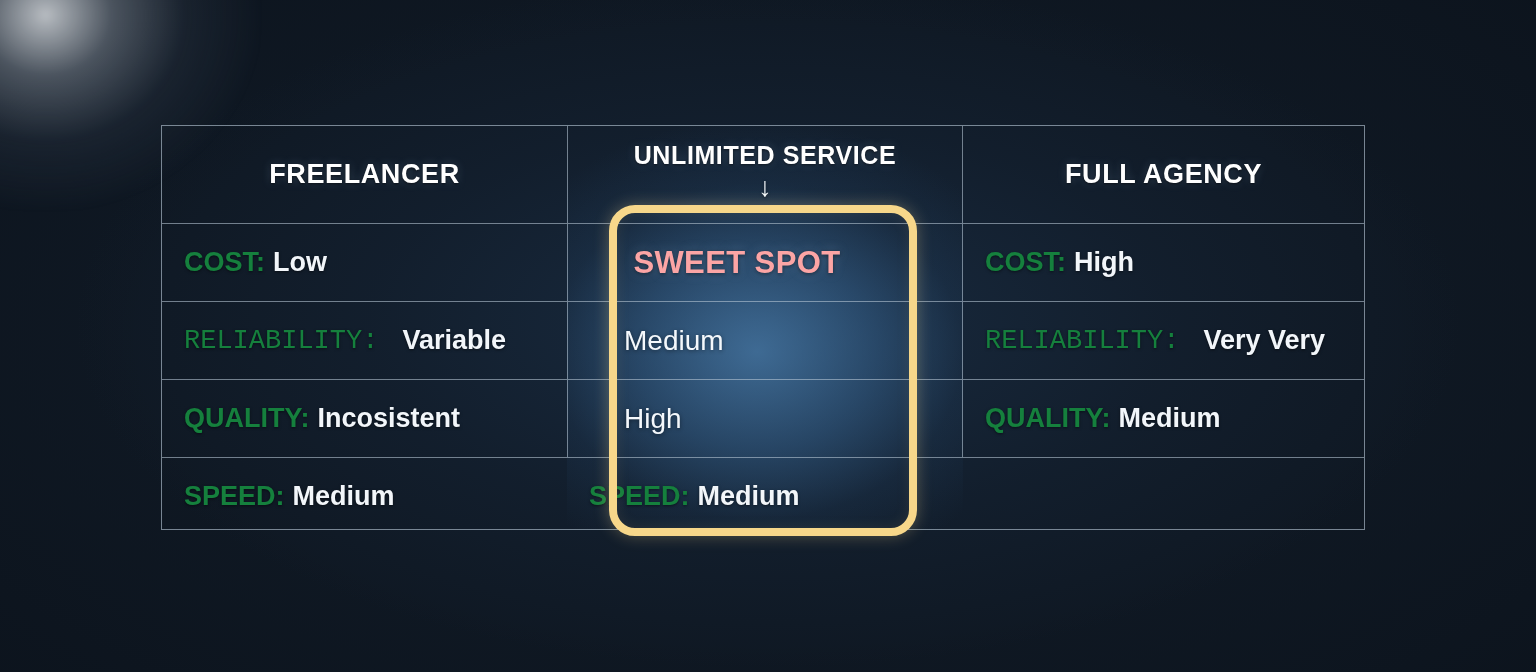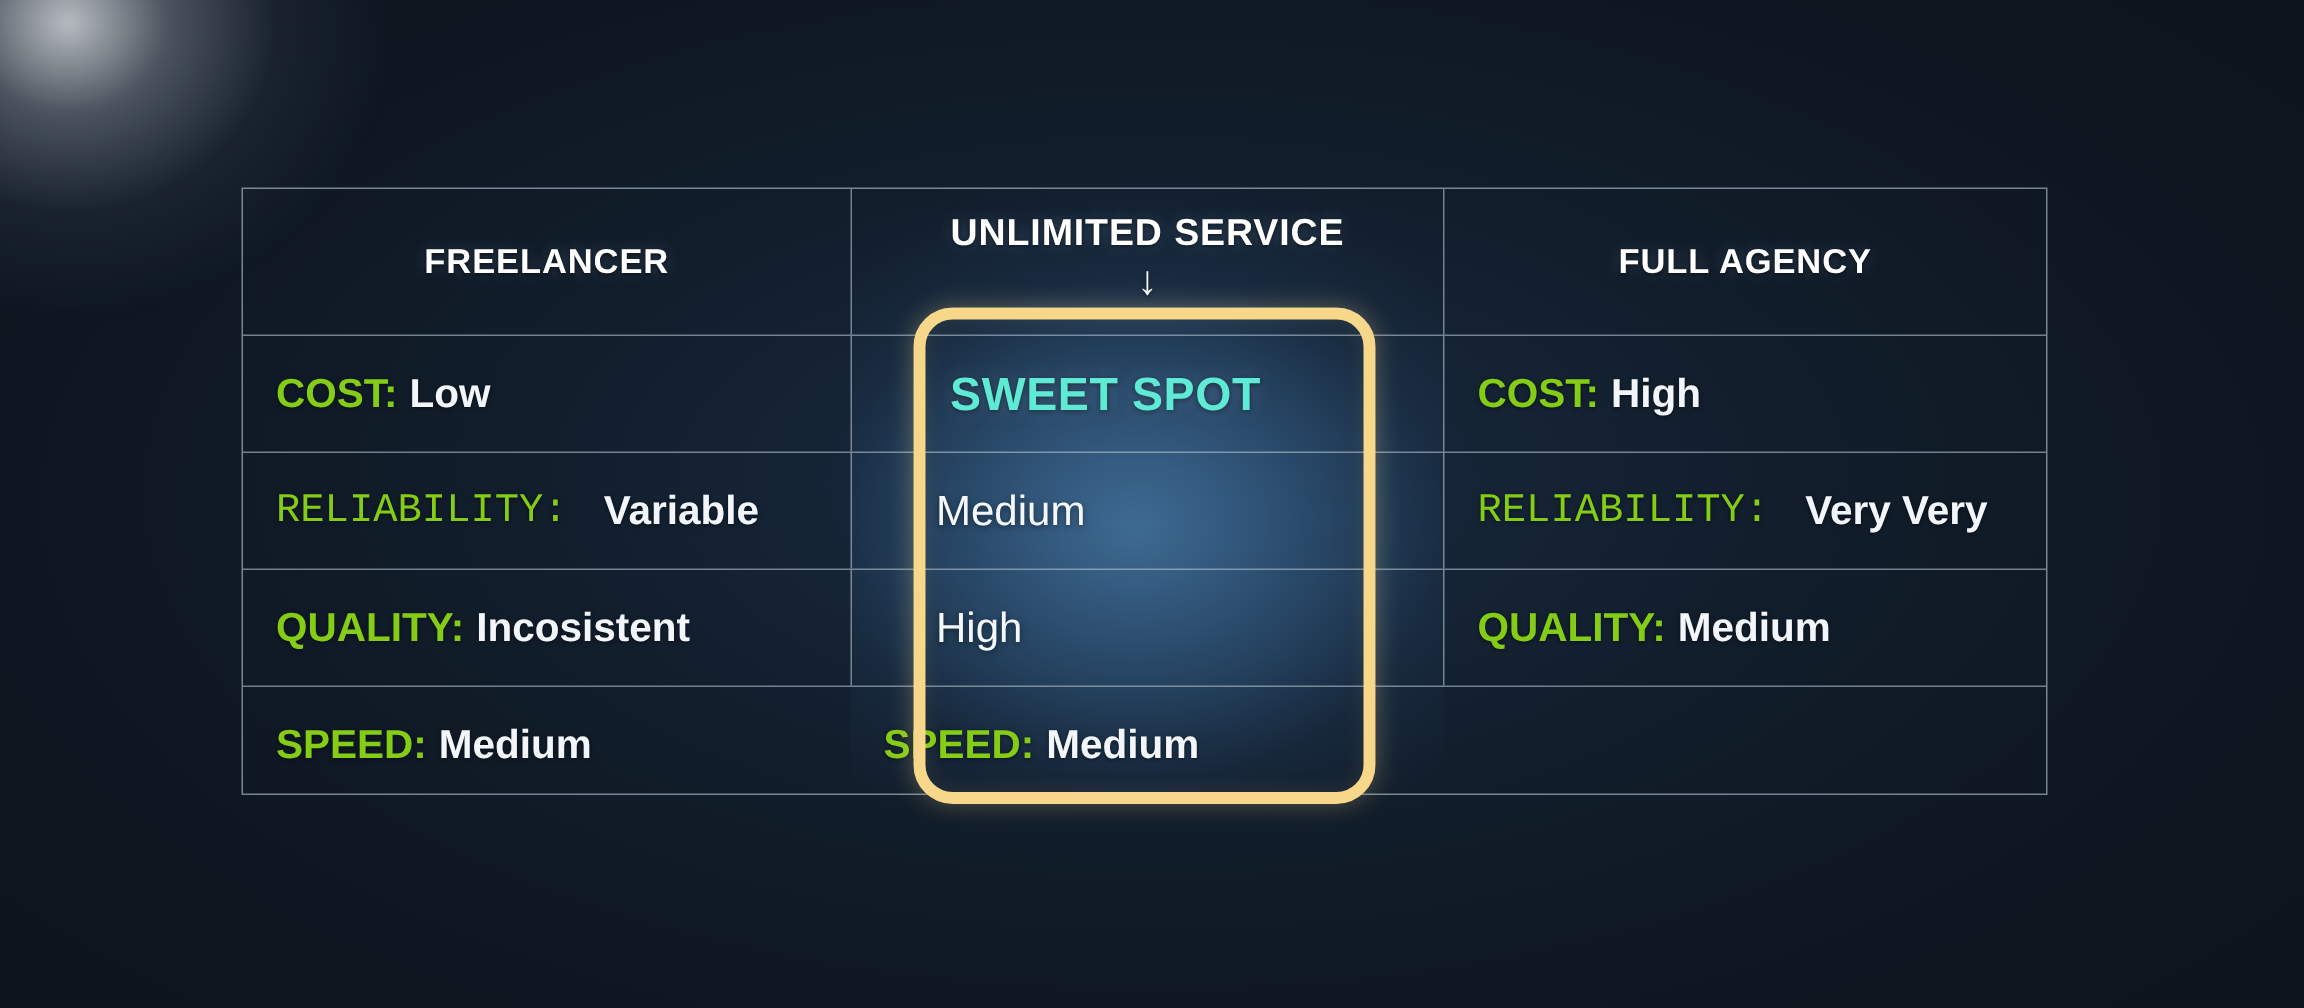--- a/index.html
+++ b/index.html
@@ -87,21 +87,21 @@
   .cell.c1 { width: 396px; border-left: 1px solid rgba(186,202,216,0.58); border-right: 1px solid rgba(186,202,216,0.58); }
   .cell.c2 { width: 401px; }
 
   .cell.c0, .cell.c2 { padding-left: 22px; }
   .cell.c1 { padding-left: 56px; }
 
   .trow.header .cell { justify-content: center; padding-left: 0; }
 
   
   .hdr-text {
-    font-size: 23px;
+    font-size: 27px;
     font-weight: bold;
     letter-spacing: 0.6px;
     color: #ffffff;
     text-shadow: 0 1px 3px rgba(0,0,0,0.55), 0 0 10px rgba(170,205,240,0.22);
   }
   .hdr-mid-wrap {
     display: flex;
     flex-direction: column;
     align-items: center;
     justify-content: center;
@@ -114,21 +114,21 @@
     line-height: 1;
     color: #f4f8fc;
     font-weight: 300;
     text-shadow: 0 1px 3px rgba(0,0,0,0.5);
     margin-top: 2px;
   }
 
   .lbl {
     font-size: 27px;
     font-weight: bold;
-    color: #84cc16;
+    color: #15803d;
     text-shadow: 0 1px 3px rgba(0,0,0,0.5);
     white-space: nowrap;
   }
   .lbl.regular { font-weight: normal; font-family: Liberation Mono, monospace; }
   .val {
     font-size: 27px;
     font-weight: bold;
     color: #f2f6fa;
     text-shadow: 0 1px 3px rgba(0,0,0,0.5);
     white-space: nowrap;
@@ -140,21 +140,21 @@
     font-size: 28px;
     font-weight: normal;
     color: #f4f8fc;
     text-shadow: 0 1px 4px rgba(0,0,0,0.45);
     white-space: nowrap;
   }
   .mid-strong {
     font-size: 31px;
     font-weight: bold;
     letter-spacing: 0.4px;
-    color: #5eead4;
+    color: #fca5a5;
     text-shadow: 0 1px 4px rgba(0,0,0,0.5), 0 0 12px rgba(180,215,250,0.25);
     white-space: nowrap;
     width: 100%;
     text-align: center;
     margin-left: -56px;
   }
 
   
   #highlight-box {
     position: absolute;

